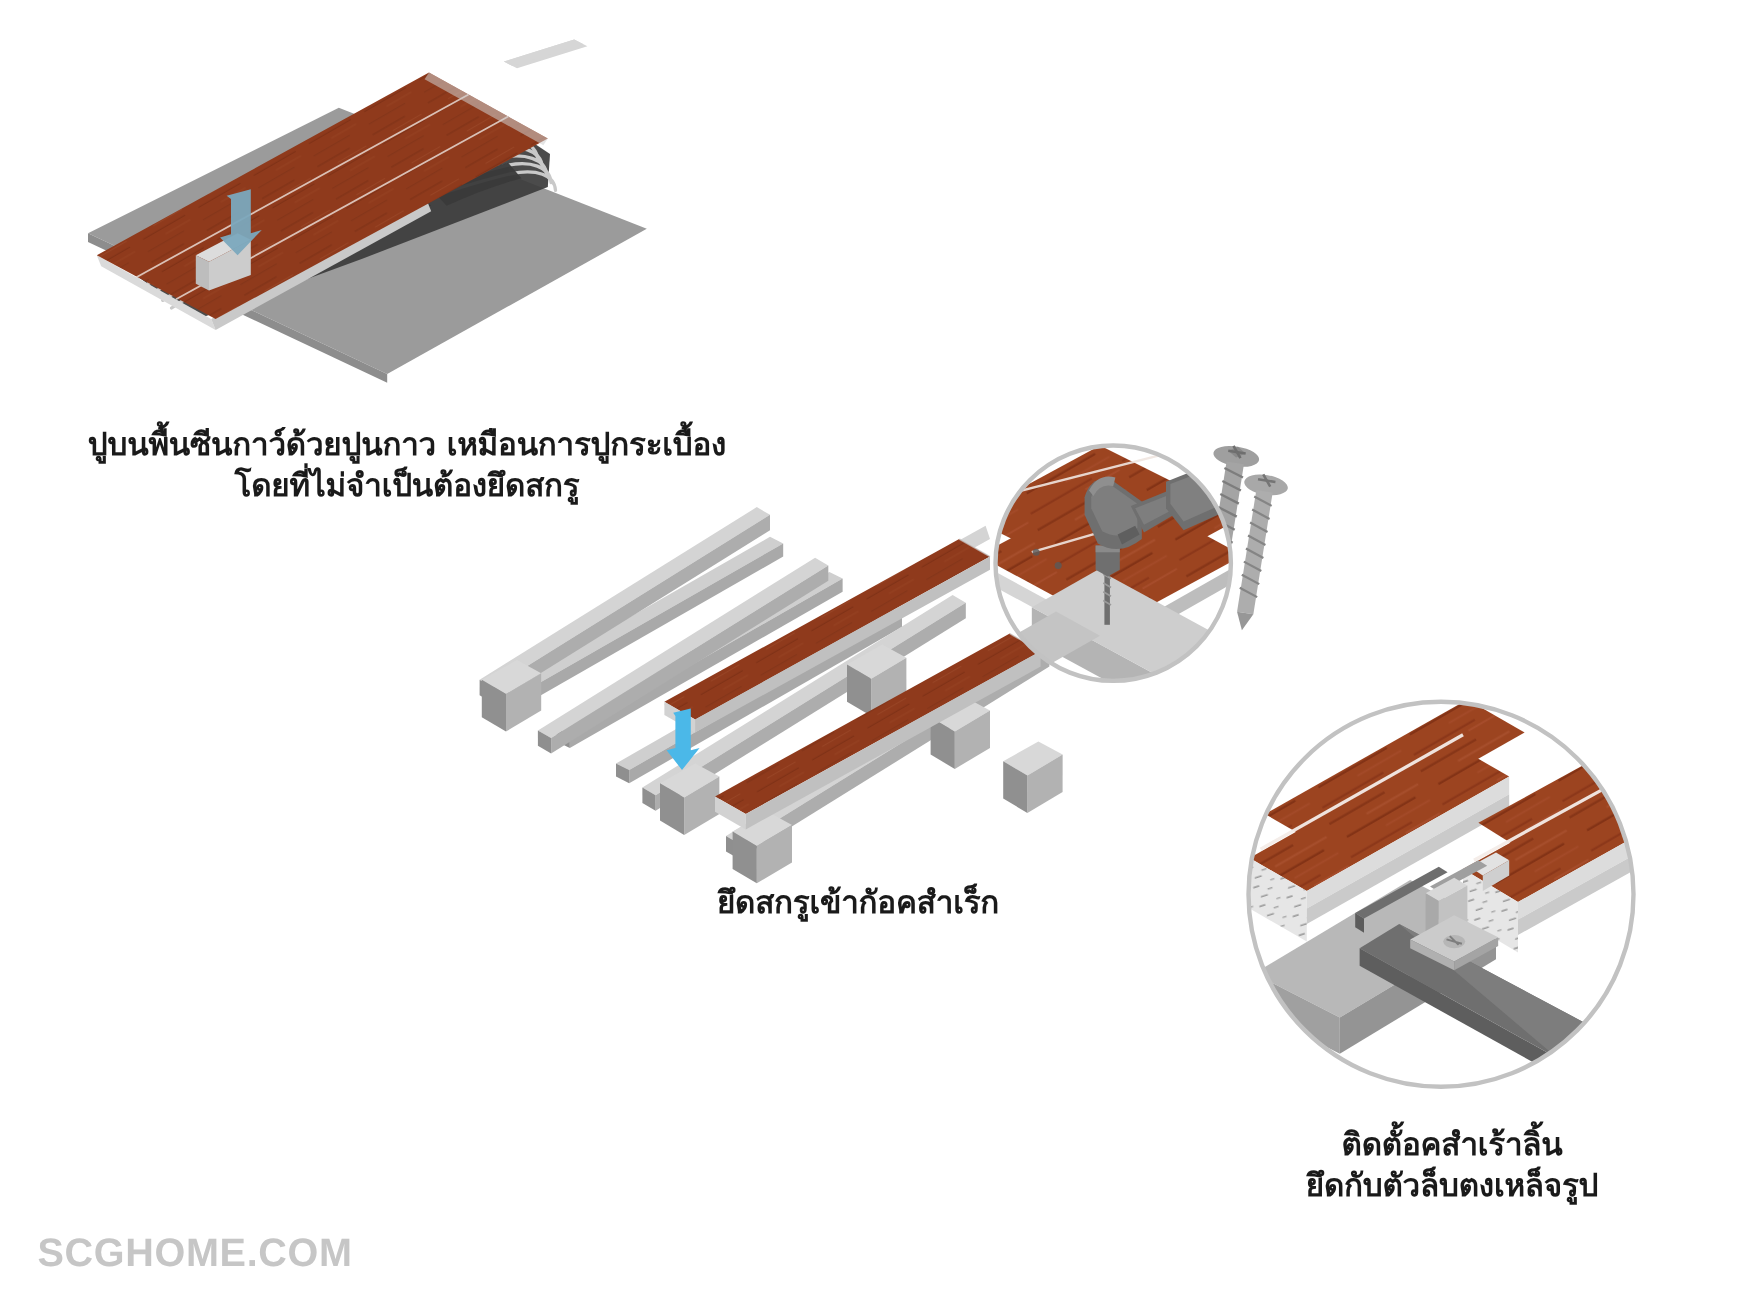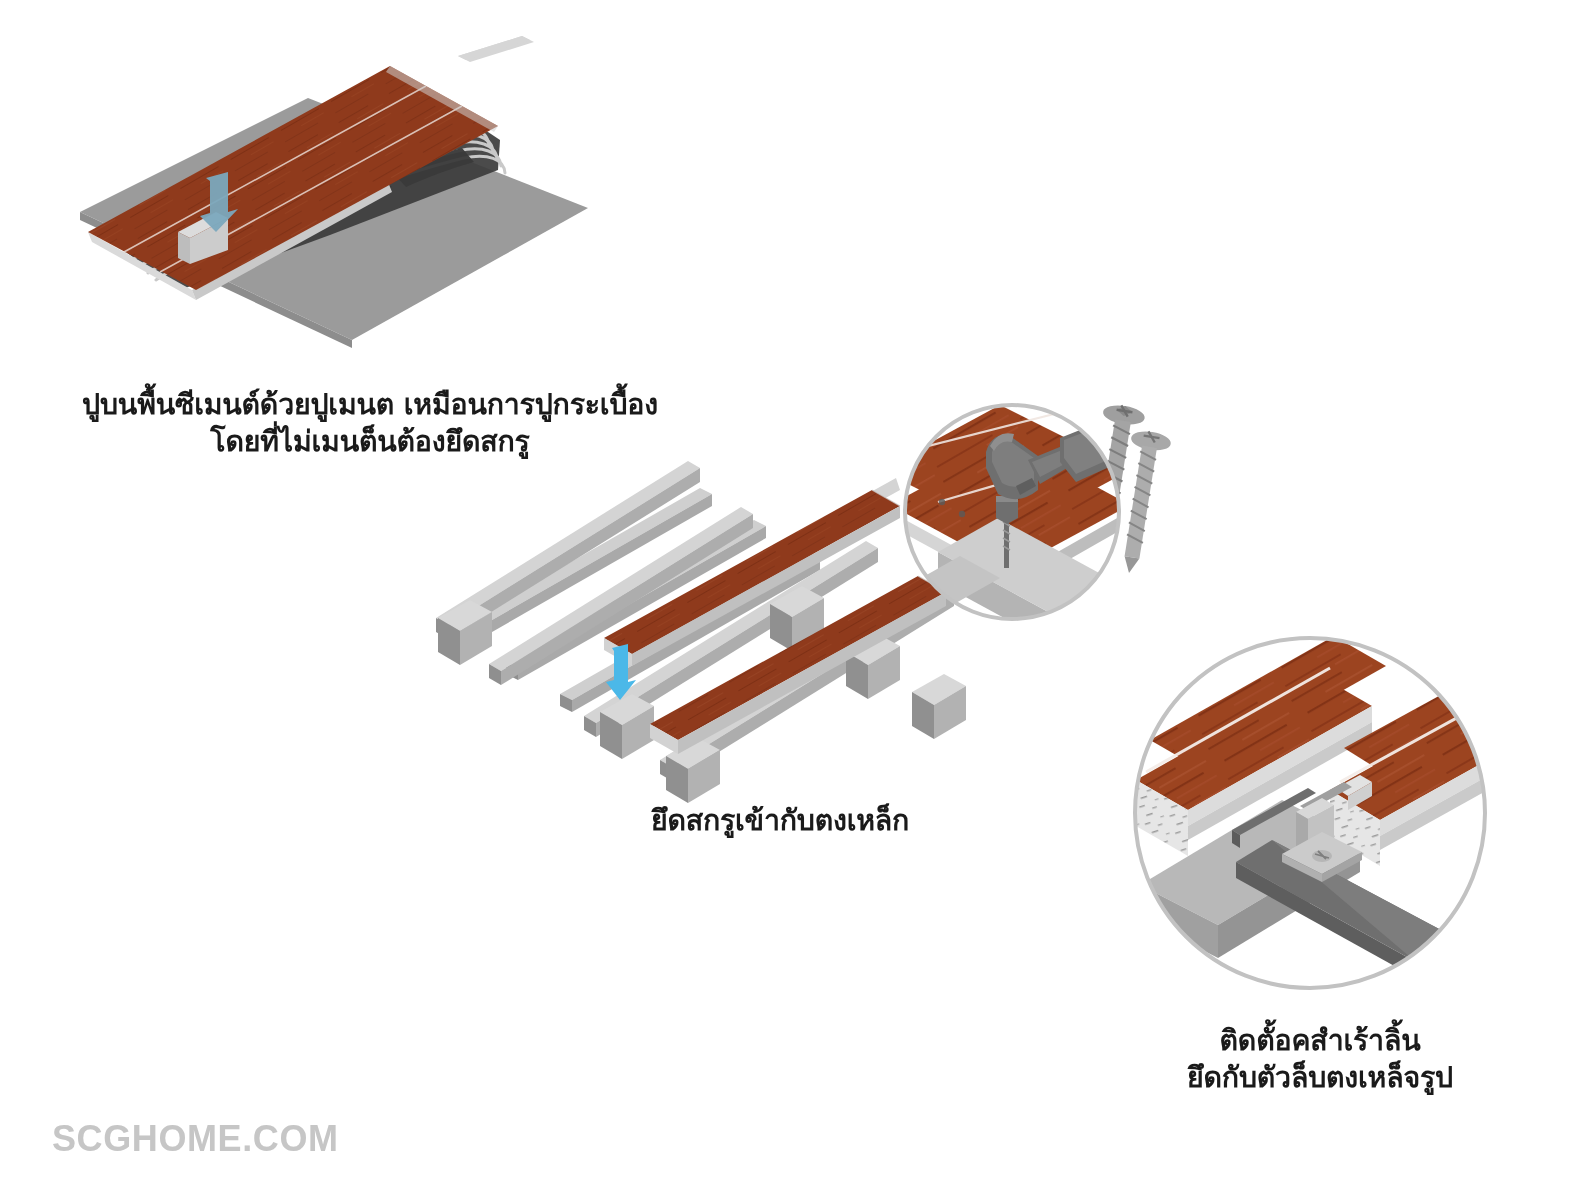--- a/index.html
+++ b/index.html
@@ -61,21 +61,21 @@
   #caption-clip {
     left: 1130px;
     top: 1022px;
     width: 380px;
     font-size: 28.5px;
   }
 
   
   #watermark {
     position: absolute;
-    left: 52px;
+    left: 34px;
     top: 1118px;
     font-size: 36px;
     font-weight: 700;
     letter-spacing: 0.6px;
     color: #c6c6c6;
     font-family: "Liberation Sans", sans-serif;
     white-space: nowrap;
   }
 </style>
 </head>
@@ -454,26 +454,26 @@
           <ellipse cx="1322" cy="856" rx="10" ry="6" fill="#b6b6b6"></ellipse>
           <path d="M1315,854 l14,4 M1318,851 l8,8" stroke="#7e7e7e" stroke-width="1.8"></path>
         </g>
       </g>
 
       <circle cx="1310" cy="813" r="175" fill="none" stroke="#c2c2c2" stroke-width="4"></circle>
     </g>
   </svg>
 
   <div class="caption" id="caption-adhesive">
-    <span class="line">ปูบนพื้นซีเมนต์ด้วยปูเมนต เหมือนการปูกระเบื้อง</span>
-    <span class="line">โดยที่ไม่เมนต็นต้องยึดสกรู</span>
+    <span class="line">ปูบนพื้นซีนกาว์ด้วยปูนกาว เหมือนการปูกระเบื้อง</span>
+    <span class="line">โดยที่ไม่จำเป็นต้องยึดสกรู</span>
   </div>
 
   <div class="caption" id="caption-screw">
-    <span class="line">ยึดสกรูเข้ากับตงเหล็ก</span>
+    <span class="line">ยึดสกรูเข้ากัอคสำเร็ก</span>
   </div>
 
   <div class="caption" id="caption-clip">
     <span class="line">ติดตั้อคสำเร้าลิ้น</span>
     <span class="line">ยึดกับตัวล็บตงเหล็จรูป</span>
   </div>
 
   <div id="watermark">SCGHOME.COM</div>
 
 </div>

